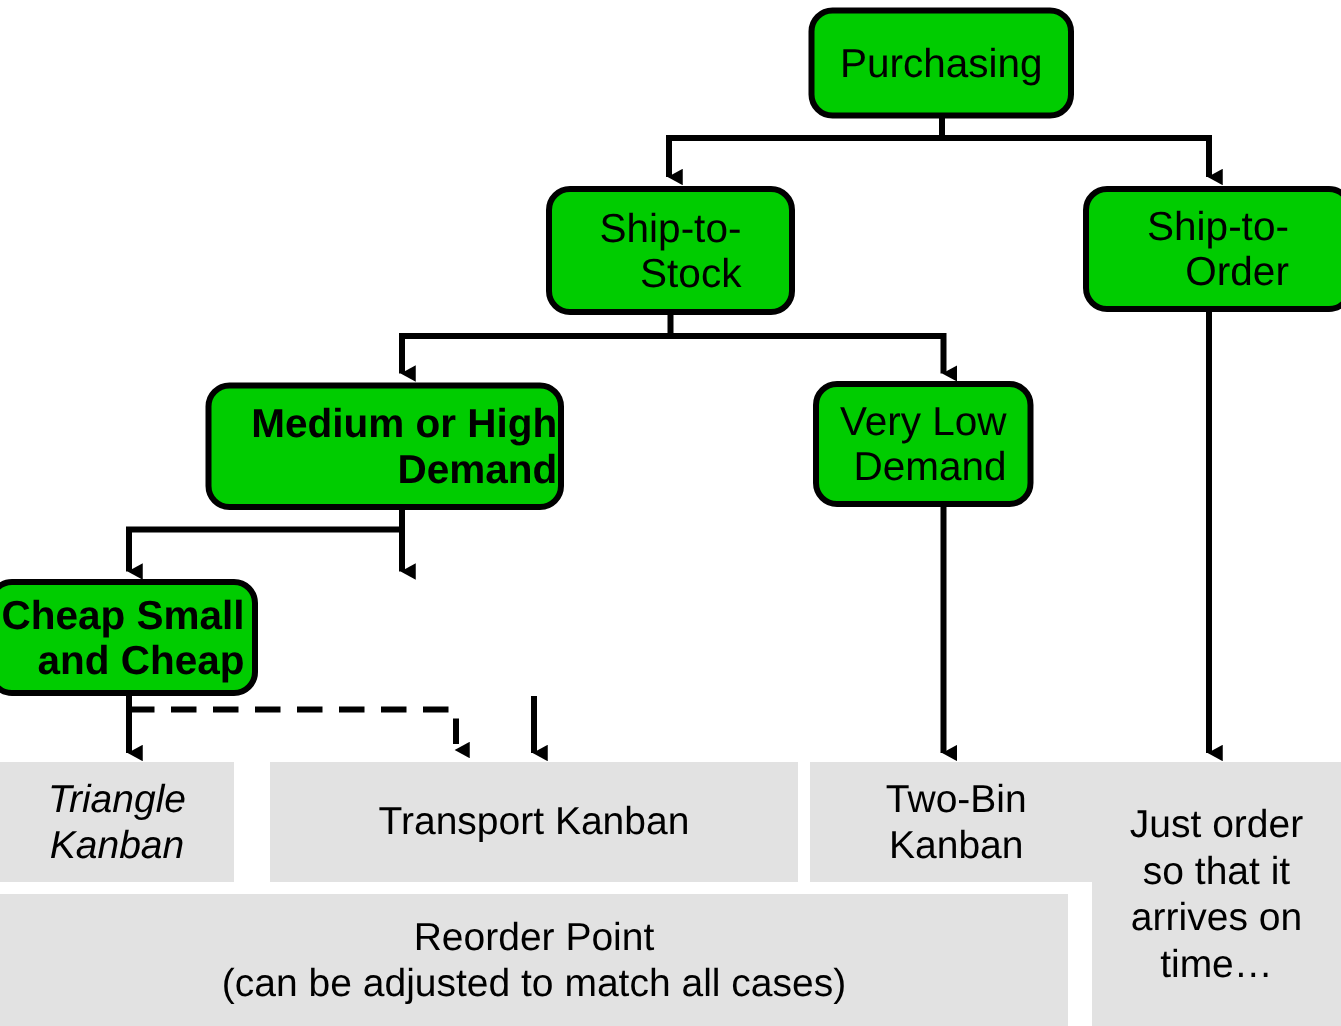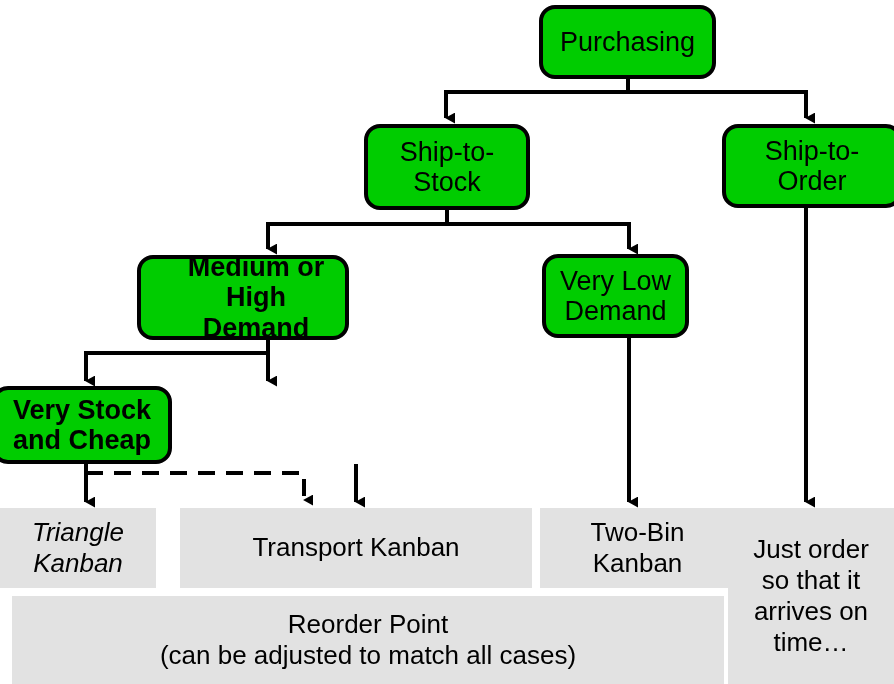--- a/index.html
+++ b/index.html
@@ -27,21 +27,21 @@
   }
   .node {
     position: absolute;
     box-sizing: border-box;
     background: #00cc00;
     border: 4px solid #000000;
     border-radius: 16px;
     display: flex;
     align-items: center;
     justify-content: center;
-    text-align: center;
+    text-align: right;
     color: #000000;
     line-height: 1.12;
     font-size: 27px;
     z-index: 3;
   }
   .node.bold {
     font-weight: bold;
   }
   .gbox {
     position: absolute;
@@ -104,32 +104,32 @@
   <div class="node" style="left:364px; top:124px; width:166px; height:86px;">
     <span class="txt">Ship-to-
 Stock</span>
   </div>
 
   <div class="node" style="left:722px; top:124px; width:180px; height:84px;">
     <span class="txt">Ship-to-
 Order</span>
   </div>
 
-  <div class="node bold" style="left:137px; top:255px; width:212px; height:85px;padding-left:26px;">
+  <div class="node bold" style="left:137px; top:255px; width:239px; height:85px;padding-left:26px;">
     <span class="txt">Medium or High
 Demand</span>
   </div>
 
   <div class="node" style="left:542px; top:254px; width:147px; height:84px;">
     <span class="txt">Very Low
 Demand</span>
   </div>
 
   <div class="node bold" style="left:-8px; top:386px; width:180px; height:78px;">
-    <span class="txt">Very Stock
+    <span class="txt">Cheap Small
 and Cheap</span>
   </div>
 
 
   <div class="gbox" style="left:0px; top:508px; width:156px; height:80px;font-style:italic;">
     <span class="txt">Triangle
 Kanban</span>
   </div>
 
   <div class="gbox" style="left:180px; top:508px; width:352px; height:80px;">
@@ -141,18 +141,18 @@
 Kanban</span>
   </div>
 
   <div class="gbox" style="left:728px; top:508px; width:166px; height:176px;text-align:center;">
     <span class="txt">Just order
 so that it
 arrives on
 time…</span>
   </div>
 
-  <div class="gbox" style="left:12px; top:596px; width:712px; height:88px;">
+  <div class="gbox" style="left:0px; top:596px; width:712px; height:88px;">
     <span class="txt">Reorder Point
 (can be adjusted to match all cases)</span>
   </div>
 
 </div>
 
 </body></html>

